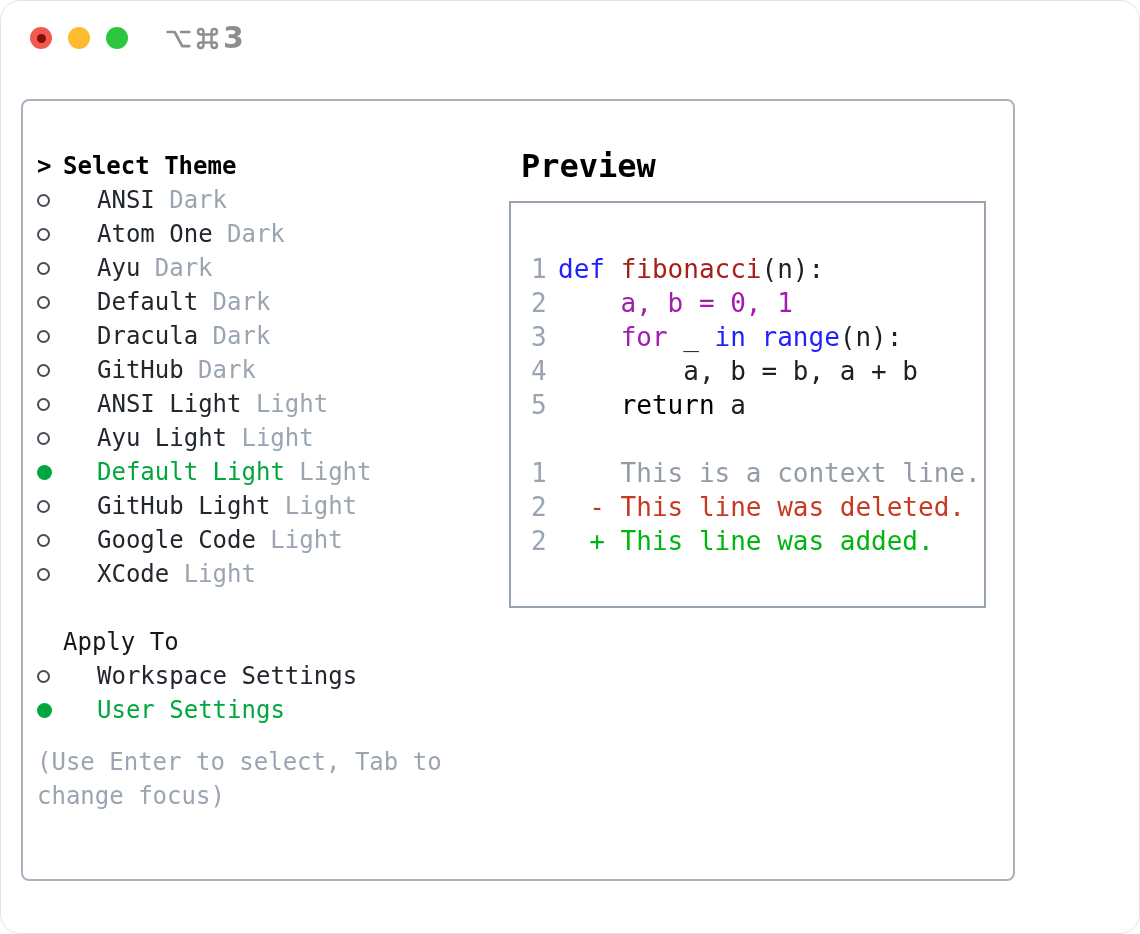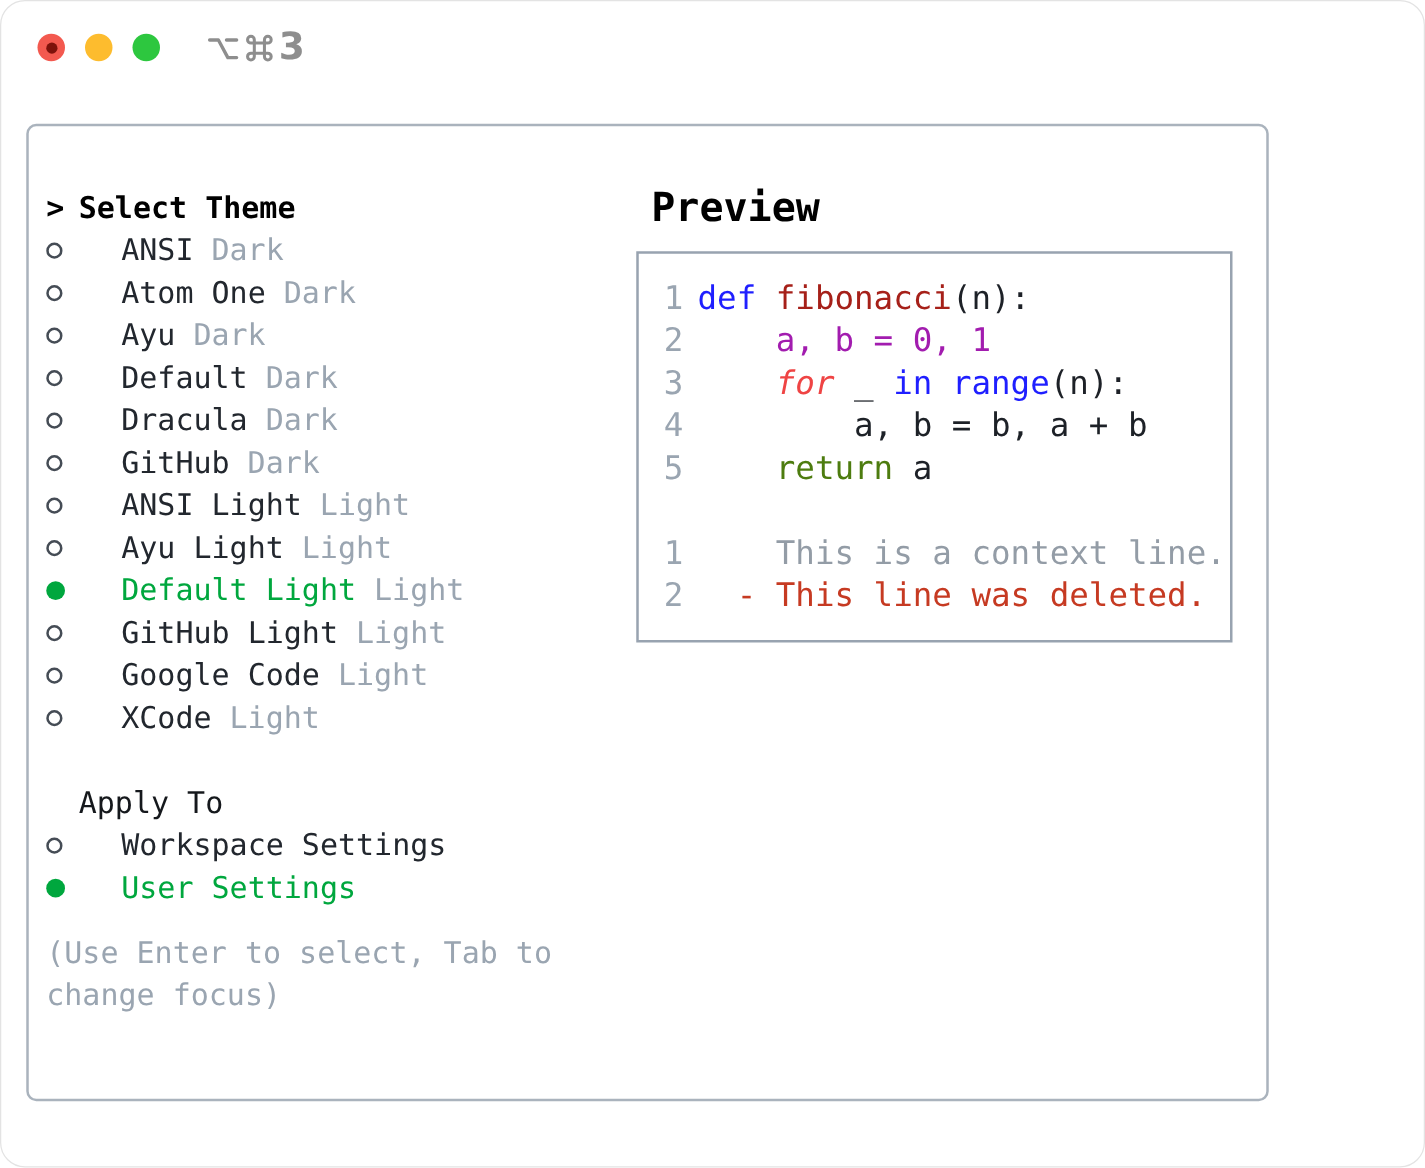--- a/index.html
+++ b/index.html
@@ -60,21 +60,21 @@
   .apply-section{margin-top:34px;}
   .hint{
     margin-top:18px;max-width:420px;
     font-size:24px;line-height:34px;color:var(--muted,#9aa5b1);
   }
   
   .right-col{position:absolute;left:476px;top:48px;width:500px;}
   .preview-title{font-size:32px;font-weight:bold;line-height:34px;color:var(--title,#000);margin-left:22px;}
   .preview-box{
     margin-top:18px;margin-left:10px;
-    width:477px;height:313px;box-sizing:border-box;
+    width:477px;height:407px;box-sizing:border-box;
     border:2px solid var(--preview_border,#98a3b0);
     background:#fff;
     display:flex;flex-direction:column;justify-content:center;
     padding-left:20px;
   }
   .cl{height:34px;line-height:34px;font-size:26px;white-space:pre;}
   .ln{display:inline-block;width:16px;margin-right:11px;color:var(--line_number,#9aa5b1);text-align:left;}
 </style>
 </head>
 <body>
@@ -141,23 +141,24 @@
       </div>
 
       <div class="hint">(Use Enter to select, Tab to change focus)</div>
     </div>
 
     <div class="right-col">
       <div class="preview-title">Preview</div>
       <div class="preview-box">
           <div class="cl"><span class="ln">1</span><span style="color: rgb(31, 31, 255);">def</span><span style="color: rgb(29, 33, 39);"> </span><span style="color: rgb(166, 32, 25);">fibonacci</span><span style="color: rgb(29, 33, 39);">(n):</span></div>
           <div class="cl"><span class="ln">2</span><span style="color: #a21caf;">    a, b = 0, 1</span></div>
-          <div class="cl"><span class="ln">3</span><span style="color: rgb(29, 33, 39);">    </span><span style="color: #ef4444; font-style: italic;">for</span><span style="color: rgb(29, 33, 39);"> _ </span><span style="color: rgb(31, 31, 255);">in</span><span style="color: rgb(29, 33, 39);"> </span><span style="color: rgb(31, 31, 255);">range</span><span style="color: rgb(29, 33, 39);">(n):</span></div>
+          <div class="cl"><span class="ln">3</span><span style="color: rgb(29, 33, 39);">    </span><span style="color: #a21caf;">for</span><span style="color: rgb(29, 33, 39);"> _ </span><span style="color: rgb(31, 31, 255);">in</span><span style="color: rgb(29, 33, 39);"> </span><span style="color: rgb(31, 31, 255);">range</span><span style="color: rgb(29, 33, 39);">(n):</span></div>
           <div class="cl"><span class="ln">4</span><span style="color: rgb(29, 33, 39);">        a, b = b, a + b</span></div>
-          <div class="cl"><span class="ln">5</span><span style="color: rgb(29, 33, 39);">    </span><span style="color: #4d7c0f;">return</span><span style="color: rgb(29, 33, 39);"> a</span></div>
+          <div class="cl"><span class="ln">5</span><span style="color: rgb(29, 33, 39);">    </span><span style="color: #000000;">return</span><span style="color: rgb(29, 33, 39);"> a</span></div>
           <div class="cl"><span class="ln"></span></div>
           <div class="cl"><span class="ln">1</span><span style="color: rgb(147, 156, 166);">    This is a context line.</span></div>
           <div class="cl"><span class="ln">2</span><span style="color: rgb(198, 58, 34);">  - This line was deleted.</span></div>
+          <div class="cl"><span class="ln">2</span><span style="color: rgb(0, 181, 15);">  + This line was added.</span></div>
         </div>
     </div>
 
   </div>
 </div>
 
 </body></html>

